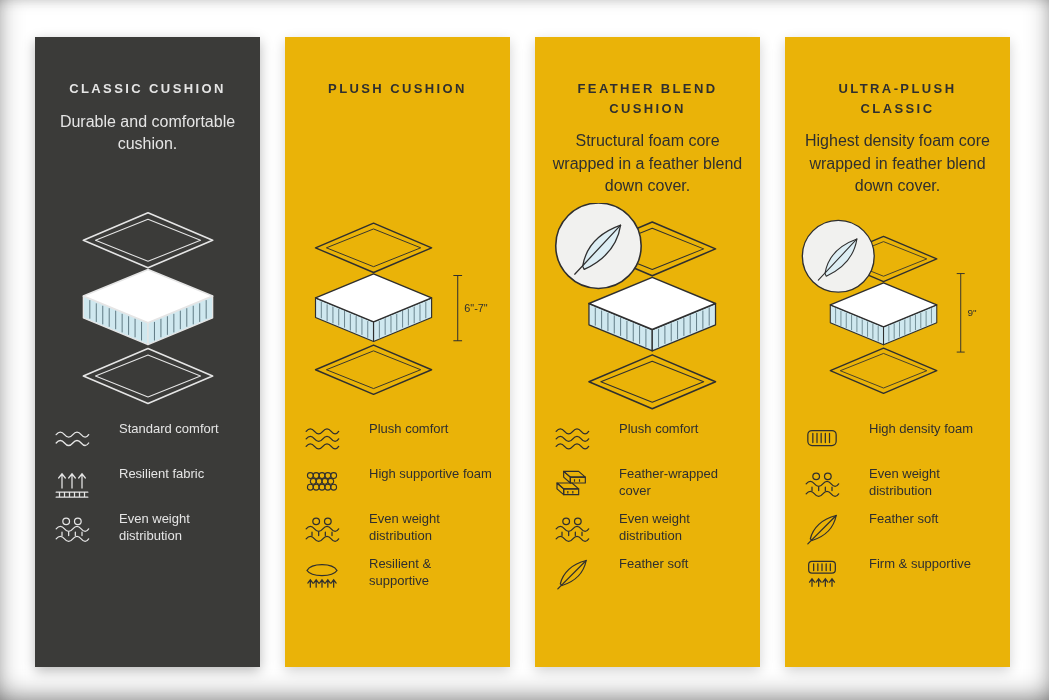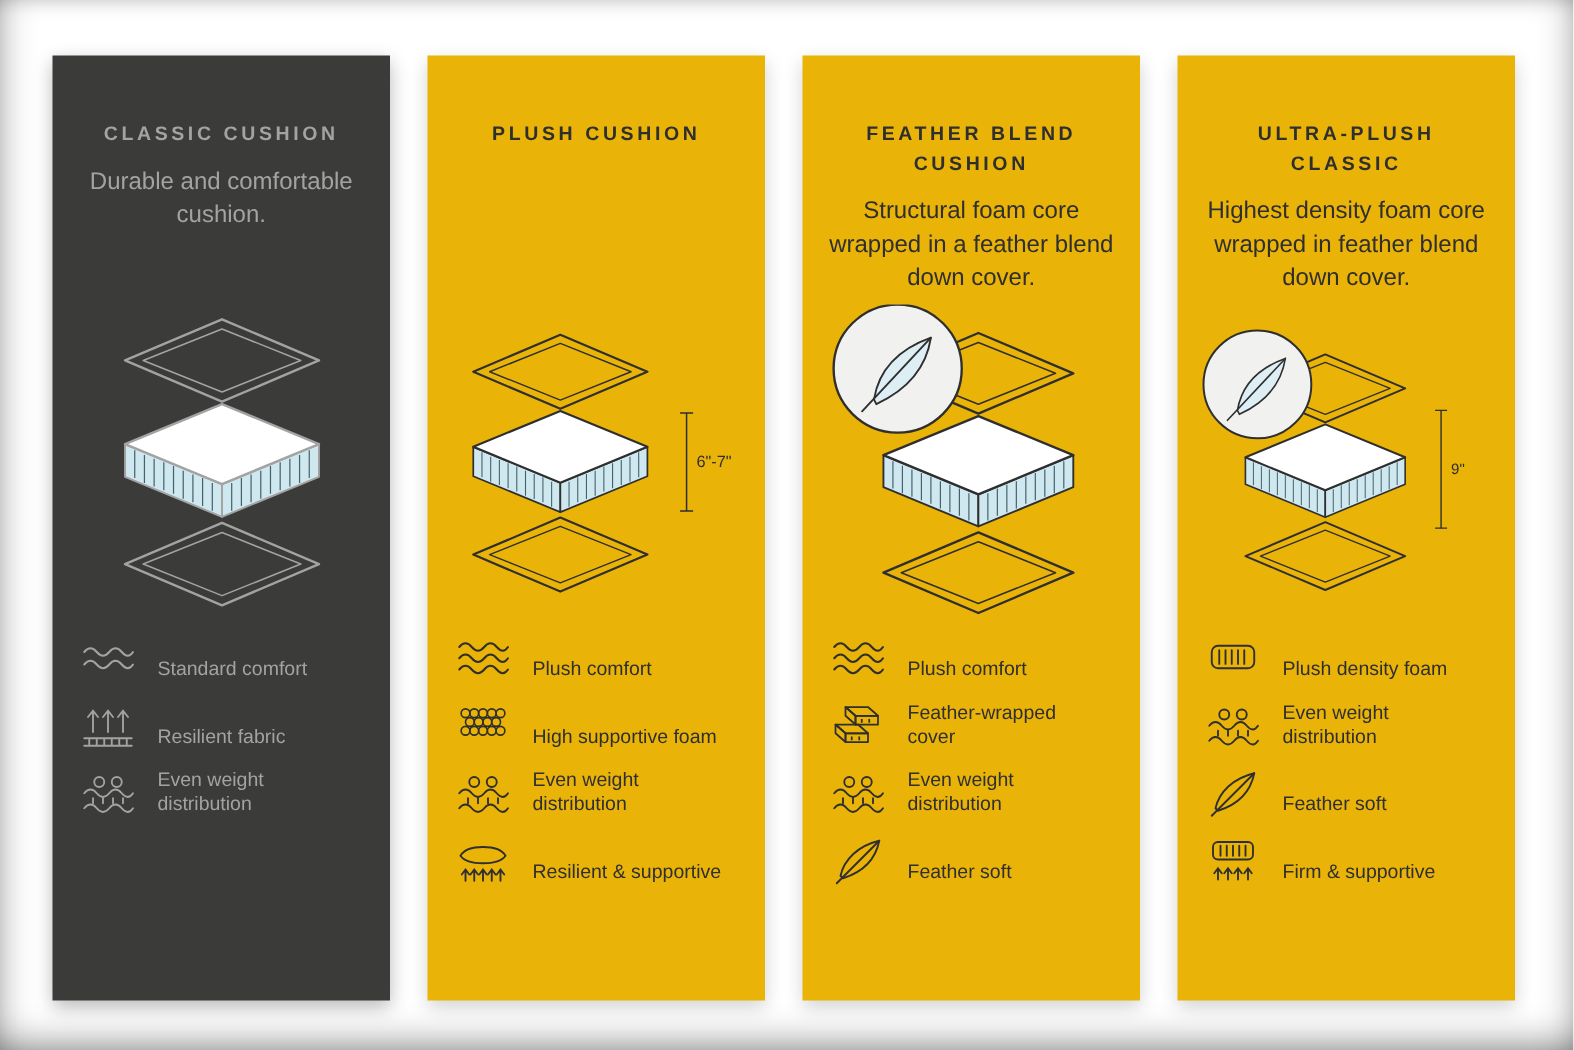--- a/index.html
+++ b/index.html
@@ -6,27 +6,27 @@
   body{font-family:"Liberation Sans",sans-serif;color:#2f2f2f;}
   .board{position:relative;width:1049px;height:700px;background:#ffffff;overflow:hidden;}
   .vignette{position:absolute;inset:0;pointer-events:none;
     box-shadow:inset 0 -18px 24px -14px rgba(0,0,0,0.42),
                inset 0 12px 16px -14px rgba(0,0,0,0.25),
                inset 18px 0 24px -18px rgba(0,0,0,0.30),
                inset -18px 0 24px -18px rgba(0,0,0,0.30);}
   .cols{position:absolute;left:35px;top:37px;display:flex;gap:25px;}
   .col{width:225px;height:630px;box-sizing:border-box;padding:42px 16px 0;}
   .col.light{background:#eab308;box-shadow:0 4px 12px rgba(0,0,0,0.18);}
-  .col.dark{background:#3b3b39;color:#a3a3a3;box-shadow:0 4px 12px rgba(0,0,0,0.28);}
+  .col.dark{background:#3b3b39;color:#e5e5e5;box-shadow:0 4px 12px rgba(0,0,0,0.28);}
   .hdr{height:120px;}
   .col-title{font-size:13px;font-weight:bold;letter-spacing:2.4px;line-height:1.5;text-align:center;}
   .col-desc{font-size:16px;line-height:1.42;text-align:center;margin-top:12px;}
   .illo{height:220px;display:flex;align-items:center;justify-content:center;}
   .features{margin-top:2px;}
-  .feature{display:flex;align-items:flex-end;gap:12px;margin-bottom:11px;min-height:33px;}
+  .feature{display:flex;align-items:flex-start;gap:26px;margin-bottom:11px;min-height:33px;}
   .f-icon{width:42px;flex:0 0 42px;display:flex;justify-content:center;}
   .f-label{font-size:13px;line-height:1.28;max-width:128px;}
   svg{display:block;}
   svg text{font-family:"Liberation Sans",sans-serif;}
 </style>
 </head>
 <body>
 
 <svg aria-hidden="true" style="position:absolute;width:0;height:0;overflow:hidden">
   <defs>
@@ -289,21 +289,21 @@
           <text x="226" y="126" font-size="15" fill="currentColor">9"</text>
         </svg>
       </div>
       <div class="features">
         <div class="feature">
           <span class="f-icon">
               <svg viewBox="0 0 48 40" width="40" height="34">
                 <use href="#icon-density"></use>
               </svg>
             </span>
-          <span class="f-label">Plush density foam</span>
+          <span class="f-label">High density foam</span>
         </div>
         <div class="feature">
           <span class="f-icon">
               <svg viewBox="0 0 48 40" width="40" height="34">
                 <use href="#icon-distribution"></use>
               </svg>
             </span>
           <span class="f-label">Even weight distribution</span>
         </div>
         <div class="feature">

